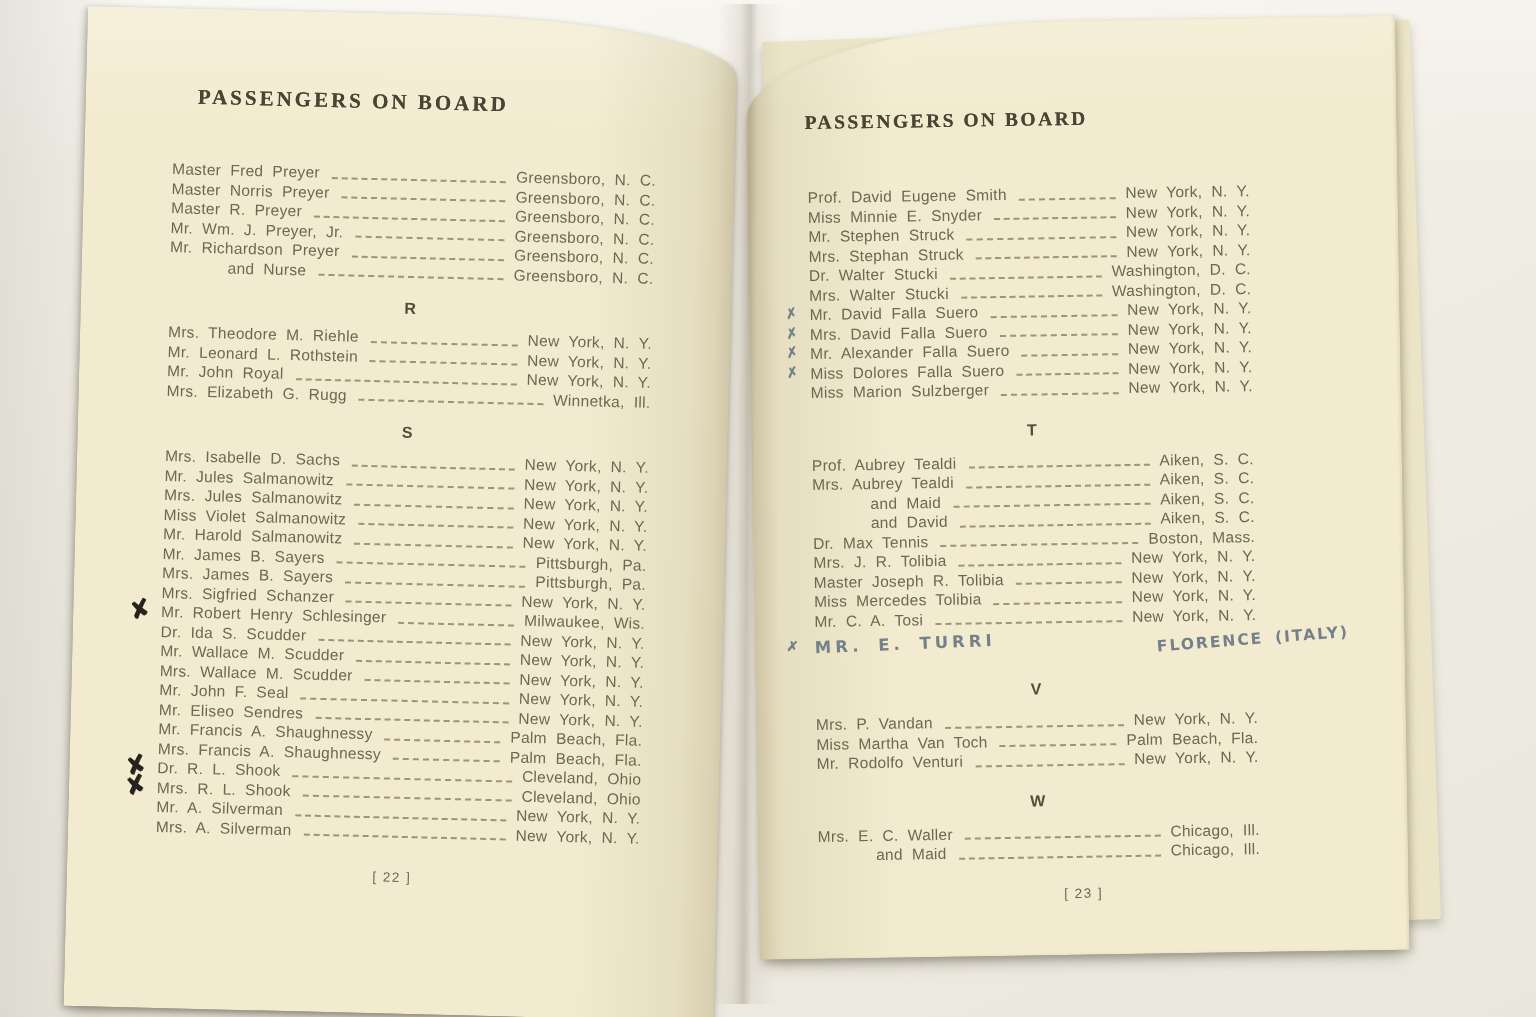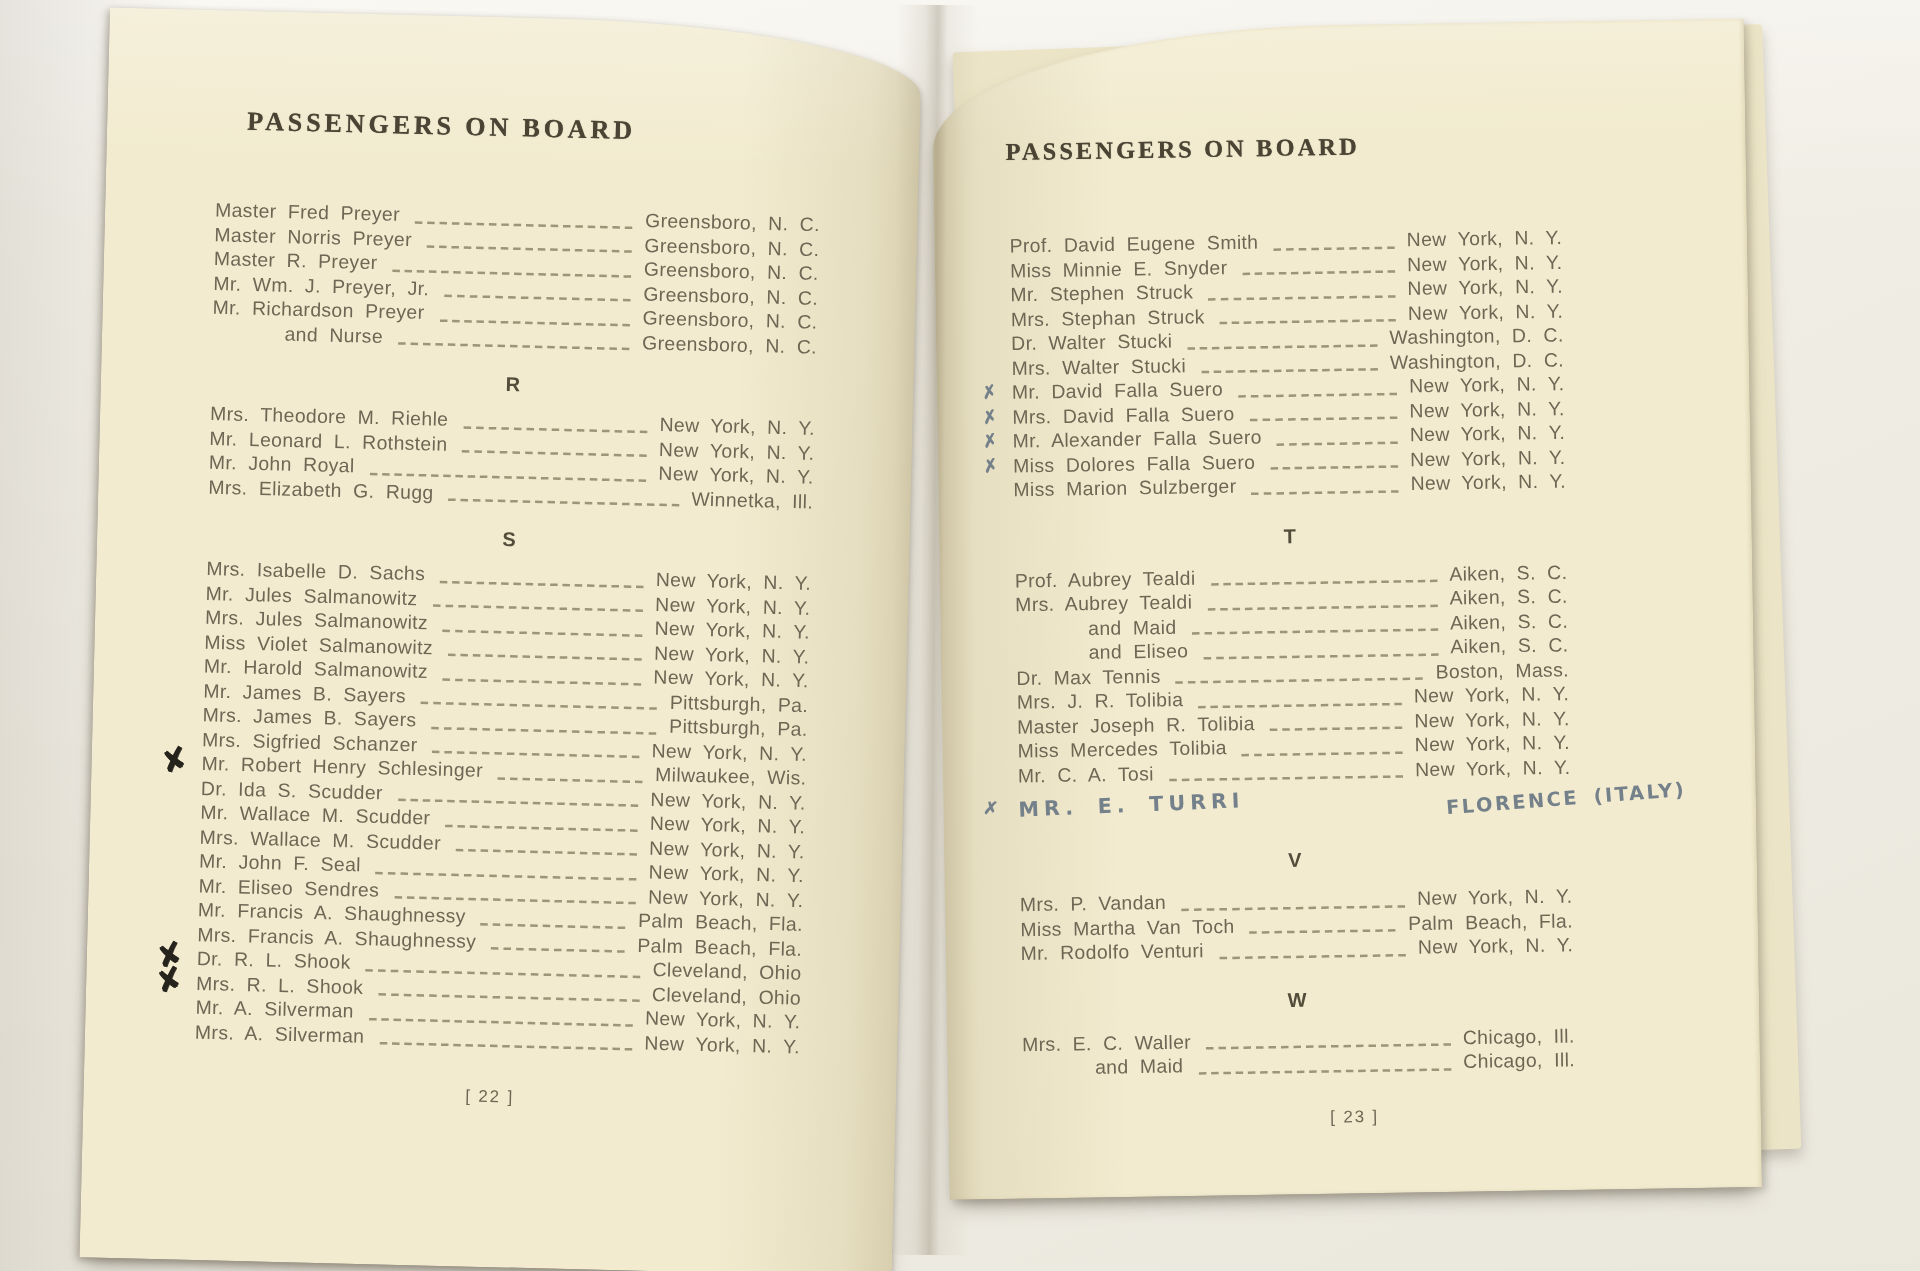--- a/index.html
+++ b/index.html
@@ -370,21 +370,21 @@
           <span class="name">Mrs. Aubrey Tealdi</span>
           <span class="leader"></span>
           <span class="city">Aiken, S. C.</span>
         </div>
         <div class="row">
           <span class="name indent">and Maid</span>
           <span class="leader"></span>
           <span class="city">Aiken, S. C.</span>
         </div>
         <div class="row">
-          <span class="name indent">and Eliseo</span>
+          <span class="name indent">and David</span>
           <span class="leader"></span>
           <span class="city">Aiken, S. C.</span>
         </div>
         <div class="row">
           <span class="name">Dr. Max Tennis</span>
           <span class="leader"></span>
           <span class="city">Boston, Mass.</span>
         </div>
         <div class="row">
           <span class="name">Mrs. J. R. Tolibia</span>

